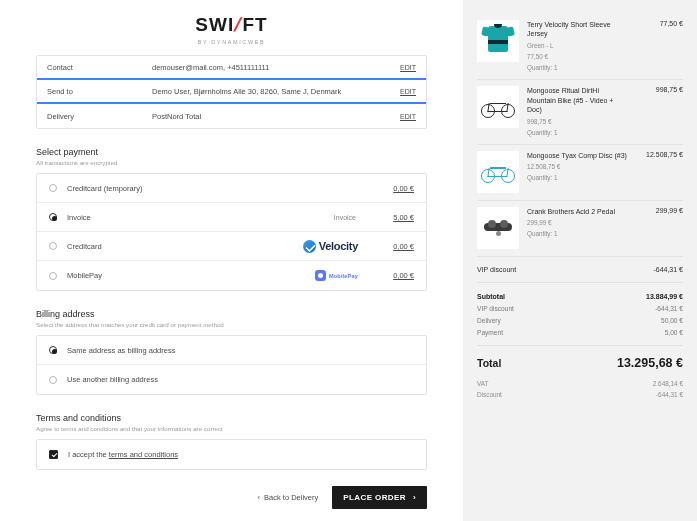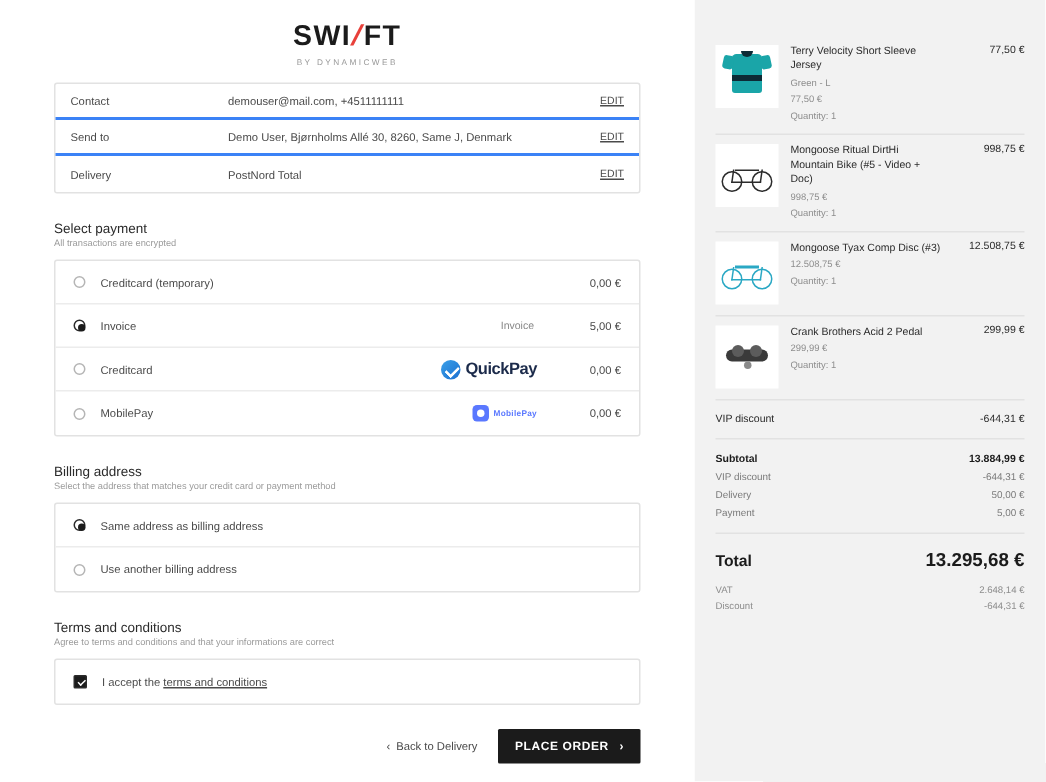--- a/index.html
+++ b/index.html
@@ -123,21 +123,21 @@
   .radio.checked::after {
     content: "";
     position: absolute;
     left: 1.5px; top: 1.5px;
     width: 5px; height: 5px;
     border-radius: 50%;
     background: #1b1b1b;
   }
   .opt-label { flex: 1; color: #4a4a4a; }
   .opt-mid { font-size: 7px; color: #888; margin-right: 12px; }
-  .opt-price { width: 46px; text-align: right; color: #4a4a4a; font-size: 7.5px; }
+  .opt-price { width: 46px; text-align: right; color: #4a4a4a; font-size: 7.5px; text-decoration: underline; }
 
   
   .qp {
     display: flex; align-items: center; margin-right: 10px;
   }
   .qp-mark {
     width: 13px; height: 13px; border-radius: 50%;
     background: linear-gradient(135deg,#3aa0e8,#1c6fd0);
     position: relative; margin-right: 3px;
   }
@@ -211,21 +211,21 @@
     cursor: pointer;
     display: flex; align-items: center; gap: 7px;
     font-family: "Liberation Sans", sans-serif;
   }
 
   
   .cart {
     width: 234px;
     height: 521px;
     background: #f2f2f2;
-    padding: 24px 14px 0 14px;
+    padding: 14px 14px 0 14px;
     font-size: 7px;
     color: #3a3a3a;
     overflow: hidden;
   }
   .cart-item {
     display: flex;
     padding: 6px 0 7px 0;
     border-bottom: 1px solid #e2e2e2;
   }
   .thumb {
@@ -342,21 +342,21 @@
         <span class="opt-label">Invoice</span>
         <span class="opt-mid">Invoice</span>
         <span class="opt-price">5,00 €</span>
       </div>
 
       <div class="opt-row">
         <span class="radio"></span>
         <span class="opt-label">Creditcard</span>
         <span class="qp">
           <span class="qp-mark"></span>
-          <span class="qp-text">QuickPay</span>
+          <span class="qp-text">Velocity</span>
         </span>
         <span class="opt-price">0,00 €</span>
       </div>
 
       <div class="opt-row">
         <span class="radio"></span>
         <span class="opt-label">MobilePay</span>
         <span class="mp">
           <span class="mp-mark"></span>
           <span class="mp-text">MobilePay</span>

